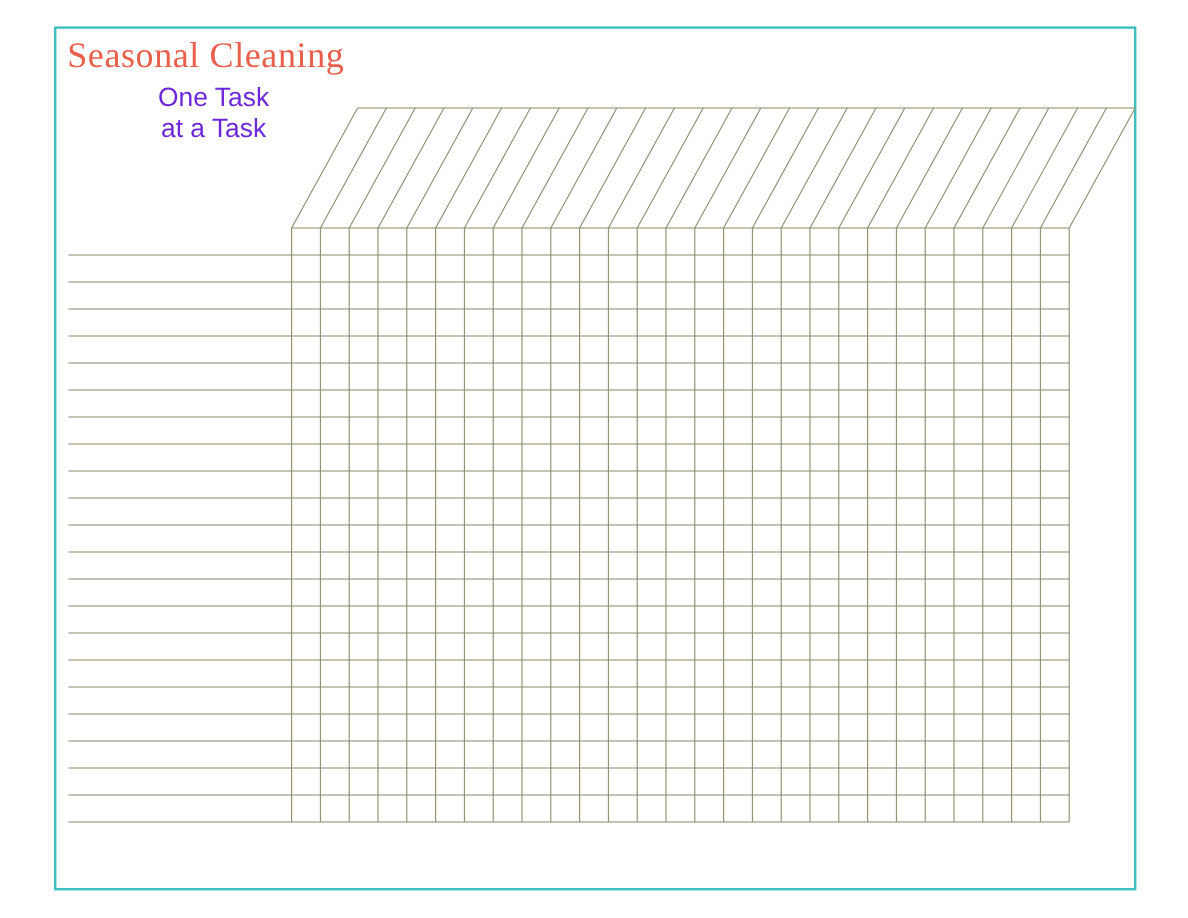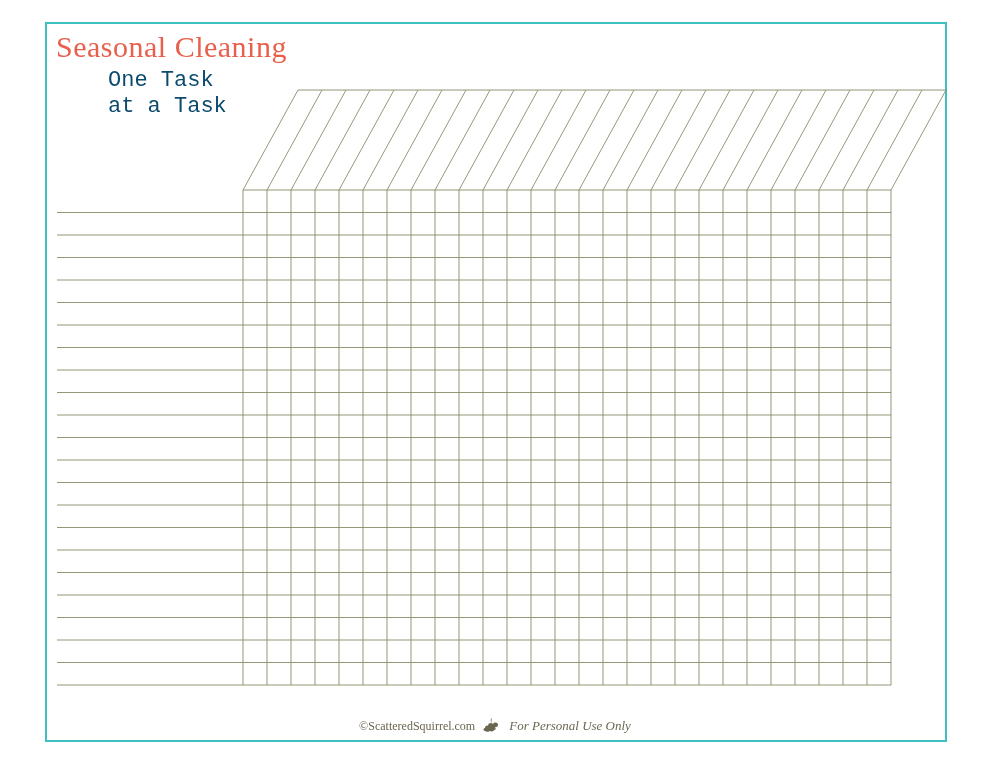--- a/index.html
+++ b/index.html
@@ -33,22 +33,23 @@
     color: #e8604c;
     font-family: Georgia, 'Times New Roman', serif;
     letter-spacing: 0.5px;
   }
   .subtitle {
     position: absolute;
     left: 108px;
     top: 68px;
     font-size: 22px;
     line-height: 26px;
-    color: #0c4a6e;
-    font-family: Liberation Mono, monospace;
+    color: #6d28d9;
+    font-family: Liberation Sans, sans-serif;
+    text-align: center;
     width: 140px;
   }
   .grid-svg {
     position: absolute;
     left: 0;
     top: 0;
   }
   .footer {
     position: absolute;
     bottom: 28px;
@@ -185,23 +186,14 @@
       <line x1="747" y1="190" x2="802" y2="90" stroke="#8b8a6a" stroke-width="0.9"></line>
       <line x1="771" y1="190" x2="826" y2="90" stroke="#8b8a6a" stroke-width="0.9"></line>
       <line x1="795" y1="190" x2="850" y2="90" stroke="#8b8a6a" stroke-width="0.9"></line>
       <line x1="819" y1="190" x2="874" y2="90" stroke="#8b8a6a" stroke-width="0.9"></line>
       <line x1="843" y1="190" x2="898" y2="90" stroke="#8b8a6a" stroke-width="0.9"></line>
       <line x1="867" y1="190" x2="922" y2="90" stroke="#8b8a6a" stroke-width="0.9"></line>
       <line x1="891" y1="190" x2="946" y2="90" stroke="#8b8a6a" stroke-width="0.9"></line>
       <line x1="298" y1="90" x2="946" y2="90" stroke="#8b8a6a" stroke-width="0.9"></line>
     </svg>
 
-  <div class="footer">
-    <span class="copy">©<span>ScatteredSquirrel.com</span></span>
-    <span class="squirrel-icon">
-      <svg width="18" height="16" viewBox="0 0 18 16">
-        <path d="M3 14 C1 14 1 11 3 11 C3 9 5 8 6 9 C6 6 9 5 11 7 C12 5 16 5 16 8 C16 10 14 10 13 10 C14 11 14 13 12 13 C12 14 10 15 8 14 C7 15 4 15 3 14 Z M9 6 C9 4 8 2 10 1 C9 3 10 5 9 6 Z" fill="#6b6650"></path>
-      </svg>
-    </span>
-    <span class="personal">For Personal Use Only</span>
-  </div>
 
 </div>
 
 </body></html>

